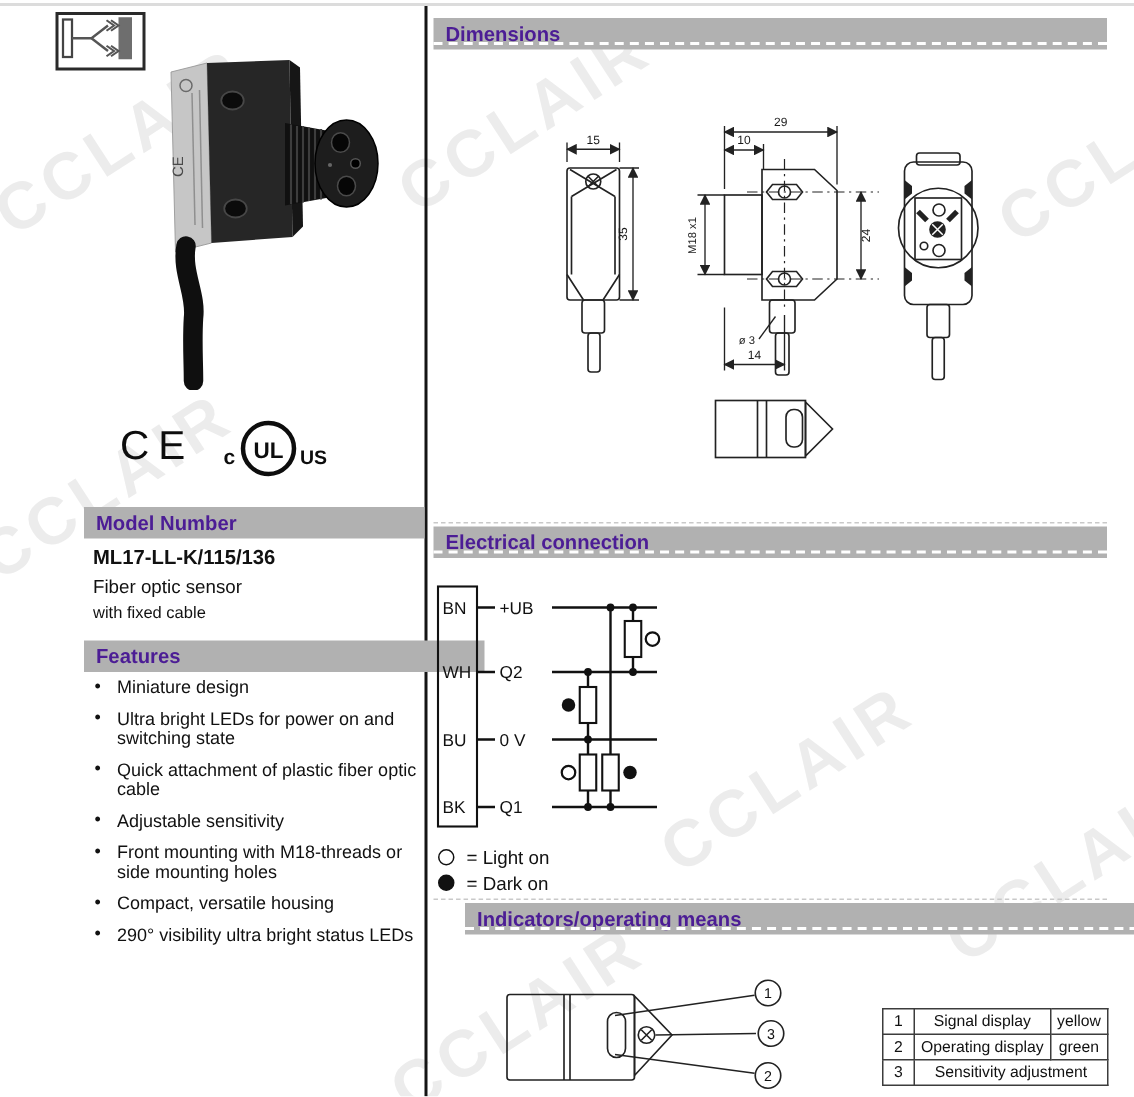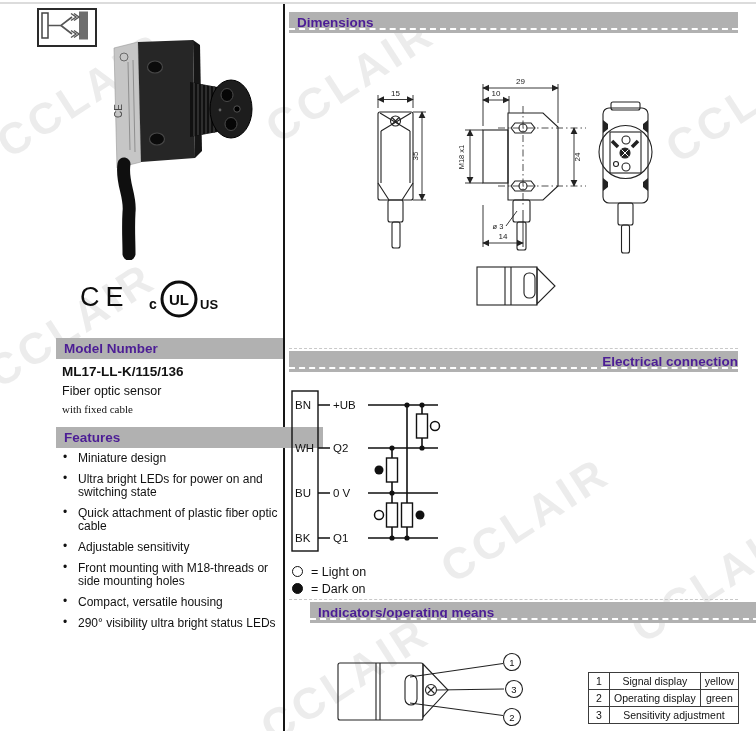--- a/index.html
+++ b/index.html
@@ -10,21 +10,21 @@
   .toprule{position:absolute;left:0;top:2px;width:756px;height:2px;background:#dcdcdc;}
   .vdivider{position:absolute;left:283px;top:4px;width:2px;height:727px;background:#151515;}
   .bar{position:absolute;height:21px;background:#b1b1b1;line-height:21px;
        font-size:13.5px;font-weight:bold;color:#4c1d95;padding-left:8px;box-sizing:border-box;}
   .bar.dashed:after{content:"";position:absolute;left:0;right:0;bottom:3px;border-top:2px dashed #fff;}
   .dashsep{position:absolute;width:449px;border-top:1.5px dashed #c9c9c9;height:0;}
   .iconbox{position:absolute;left:37px;top:8px;width:56px;height:35px;border:2px solid #2a2a2a;}
   .ce{position:absolute;left:80px;top:282px;font-size:27px;letter-spacing:6px;font-weight:400;color:#0d0d0d;}
   .model-no{position:absolute;left:62px;top:364px;font-size:13.5px;font-weight:bold;}
   .model-desc{position:absolute;left:62px;top:384px;font-size:12.5px;}
-  .model-sub{position:absolute;left:62px;top:403px;font-size:11px;font-family:Liberation Serif, serif;}
+  .model-sub{position:absolute;left:62px;top:403px;font-size:11px;}
   .features{position:absolute;left:62px;top:452px;width:221px;list-style:none;margin:0;padding:0;}
   .features li{position:relative;padding-left:16px;margin-bottom:8px;font-size:12px;line-height:13px;width:205px;}
   .features .blt{position:absolute;left:1px;top:-1px;font-size:12px;}
   .legend-row{position:absolute;left:292px;font-size:12.5px;height:14px;line-height:13px;}
   .legend-row .sym{display:inline-block;width:9px;height:9px;border:1.6px solid #111;border-radius:50%;
                    margin-right:8px;vertical-align:-1px;}
   .legend-row .sym.filled{background:#111;}
   .ind-table{position:absolute;left:588px;top:672px;border-collapse:collapse;font-size:10.5px;color:#111;}
   .ind-table td{border:1px solid #3c3c3c;padding:1px 4px;height:14px;white-space:nowrap;text-align:center;}
   .ind-table td.num{width:12px;text-align:center;}
@@ -200,21 +200,21 @@
       <text x="520.5" y="84">29</text>
       <text x="496" y="96">10</text>
       <text x="464" y="157" transform="rotate(-90 464 157)" font-size="7.5">M18 x1</text>
       <text x="580" y="157" transform="rotate(-90 580 157)">24</text>
       <text x="498" y="229" font-size="7.5">ø 3</text>
       <text x="503" y="239">14</text>
     </g>
   </svg>
 
   <div class="dashsep" style="left:289px;top:348px;"></div>
-  <div class="bar dashed" style="left:289px;top:351px;width:449px;text-align:right;">
+  <div class="bar dashed" style="left:289px;top:351px;width:449px;">
     <span>Electrical connection</span>
   </div>
 
   <svg style="left:289px;top:382px;" width="165" height="175" viewBox="289 382 165 175">
     <rect x="292" y="391" width="26" height="160" fill="none" stroke="#111" stroke-width="1.4"></rect>
     <g stroke="#111" stroke-width="1.6" fill="none">
       <path d="M318,405 L330,405 M318,448 L330,448 M318,493 L330,493 M318,538 L330,538"></path>
       <path d="M368,405 L438,405 M368,448 L438,448 M368,493 L438,493 M368,538 L438,538"></path>
       <path d="M392,448 L392,538"></path>
       <path d="M407,405 L407,538"></path>

